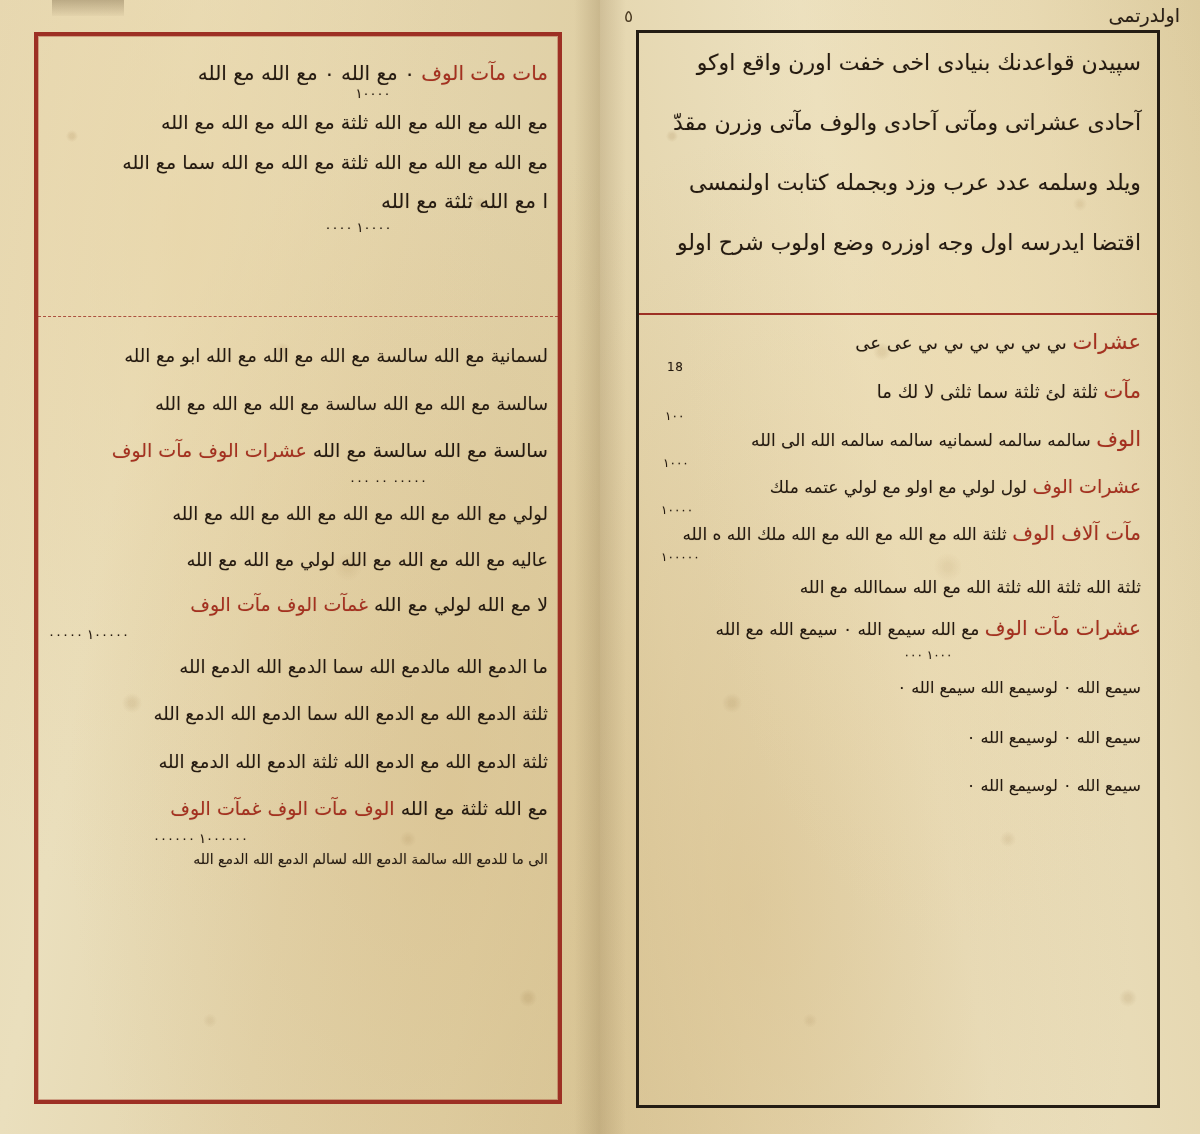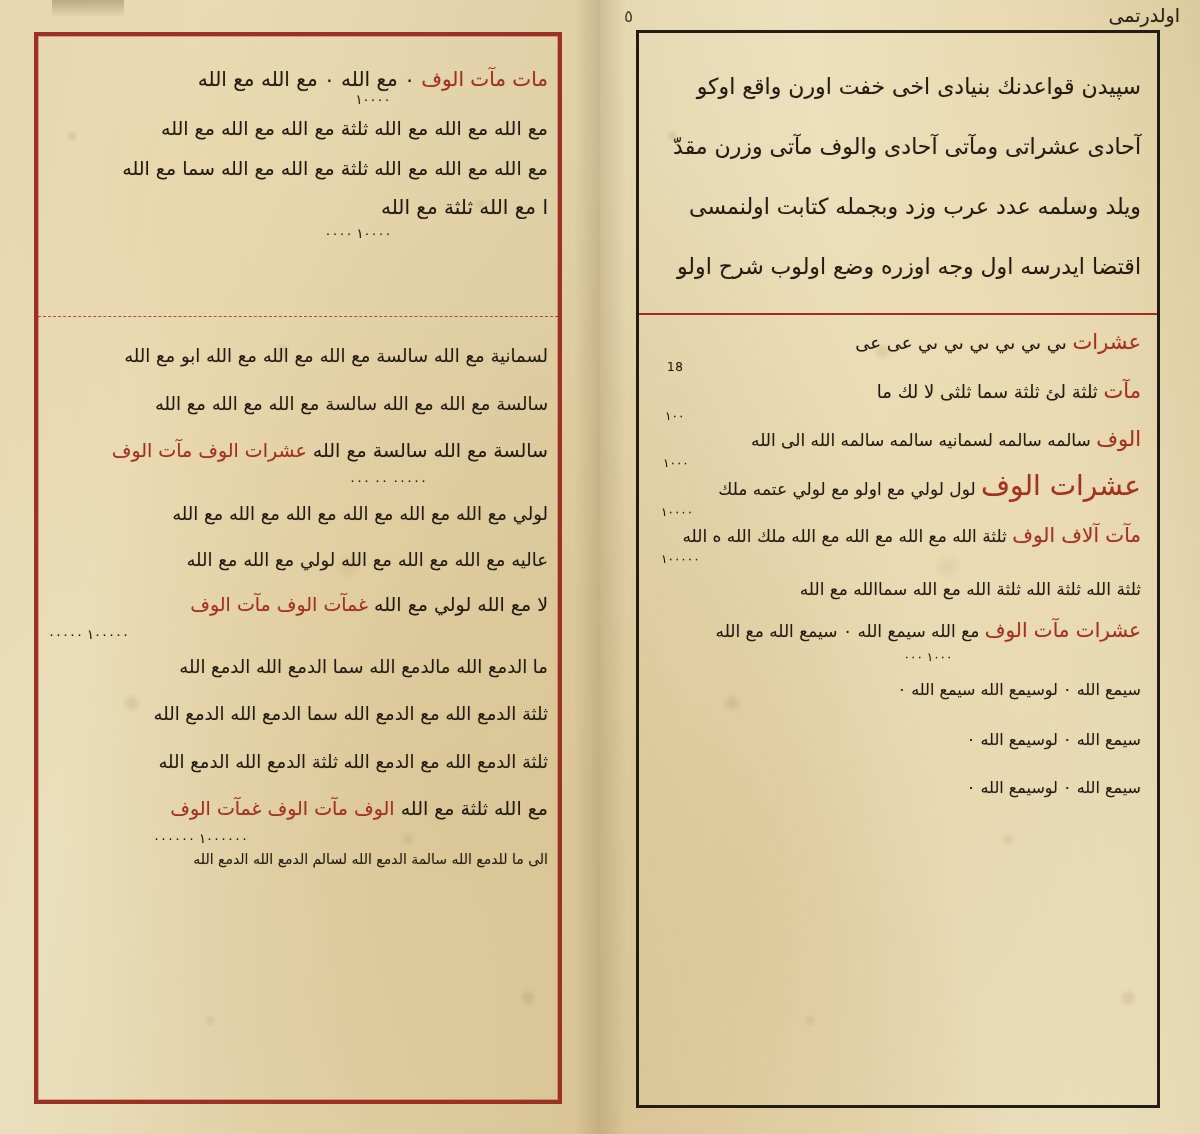--- a/index.html
+++ b/index.html
@@ -149,21 +149,21 @@
 <body>
 
 <div class="spread">
 
   <div class="page page-left">
     <div class="stains"></div>
     <div class="corner-mark"></div>
 
     <div class="frame frame-left">
 
-      <div class="blk" style="top:30px;">
+      <div class="blk" style="top:24px;">
         <div class="lines" style="position:relative;padding:0;">
           <div class="ln mixed" style="font-size:20px;line-height:26px;">
             <span class="r">مات مآت الوف</span>
             <span> ۰ مع الله ۰ مع الله مع الله</span>
           </div>
           <div class="ln num" style="font-size:13px;line-height:16px;text-align:center;padding-left:150px;">۱۰۰۰۰</div>
           <div class="ln" style="font-size:19px;line-height:40px;">مع الله مع الله مع الله ثلثة مع الله مع الله مع الله</div>
           <div class="ln" style="font-size:19px;line-height:40px;">مع الله مع الله مع الله ثلثة مع الله مع الله سما مع الله</div>
           <div class="ln mixed" style="font-size:20px;line-height:38px;">
             <span>ا مع الله </span>
@@ -209,21 +209,21 @@
   </div>
 
   <div class="page page-right">
     <div class="stains"></div>
 
     <div class="page-number" style="top:6px; left:24px; font-size:17px;">٥</div>
     <div class="marginalia" style="top:4px; right:20px; font-size:19px;">اولدرتمى</div>
 
     <div class="frame frame-right">
 
-      <div class="blk" style="top:24px;">
+      <div class="blk" style="top:0;">
         <div class="lines" style="position:relative;padding:0 6px;">
           <div class="ln" style="font-size:22px;line-height:60px;">سپيدن قواعدنك بنيادى اخى خفت اورن واقع اوكو</div>
           <div class="ln" style="font-size:22px;line-height:60px;">آحادى عشراتى ومآتى آحادى والوف مآتى وزرن مقدّ</div>
           <div class="ln" style="font-size:22px;line-height:60px;">ويلد وسلمه عدد عرب وزد وبجمله كتابت اولنمسى</div>
           <div class="ln" style="font-size:22px;line-height:60px;">اقتضا ايدرسه اول وجه اوزره وضع اولوب شرح اولو</div>
         </div>
       </div>
 
       <div class="rule" style="top:280px;"></div>
 
@@ -243,21 +243,21 @@
           </div>
           <div class="ln num" style="font-size:12px;line-height:14px;text-align:left;padding-left:10px;">۱۰۰</div>
 
           <div class="ln mixed" style="font-size:17px;line-height:32px;">
             <span class="r" style="font-size:21px;">الوف</span>
             <span>سالمه سالمه لسمانيه سالمه سالمه الله الى الله</span>
           </div>
           <div class="ln num" style="font-size:12px;line-height:14px;text-align:left;padding-left:8px;">۱۰۰۰</div>
 
           <div class="ln mixed" style="font-size:17px;line-height:32px;">
-            <span class="r" style="font-size:28px;margin-top:8px;">عشرات الوف</span>
+            <span class="r" style="font-size:19px;margin-top:8px;">عشرات الوف</span>
             <span>لول لولي مع اولو مع لولي عتمه ملك</span>
           </div>
           <div class="ln num" style="font-size:12px;line-height:14px;text-align:left;padding-left:6px;">۱۰۰۰۰</div>
 
           <div class="ln mixed" style="font-size:17px;line-height:32px;">
             <span class="r" style="font-size:20px;">مآت آلاف الوف</span>
             <span>ثلثة الله مع الله مع الله مع الله ملك الله ه الله</span>
           </div>
           <div class="ln num" style="font-size:12px;line-height:14px;text-align:left;padding-left:6px;">۱۰۰۰۰۰</div>
 

